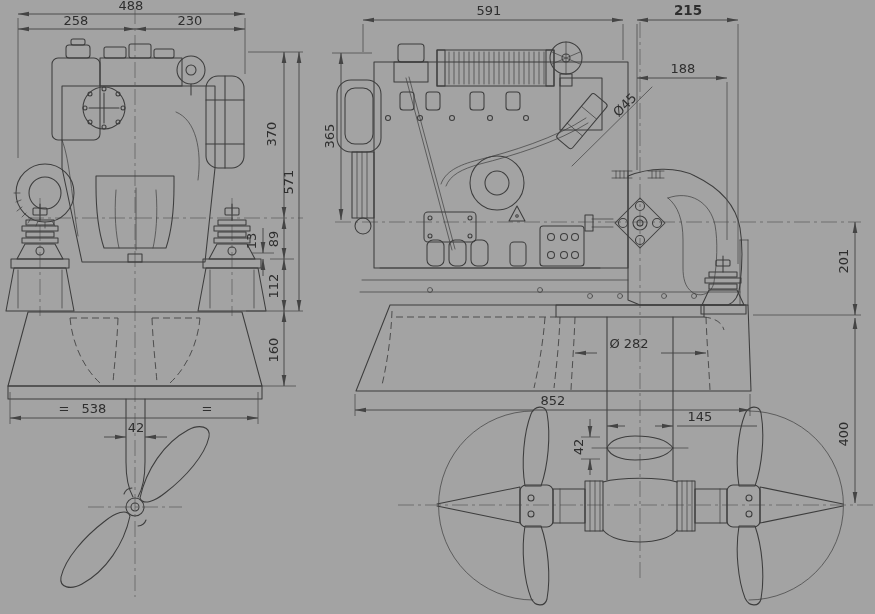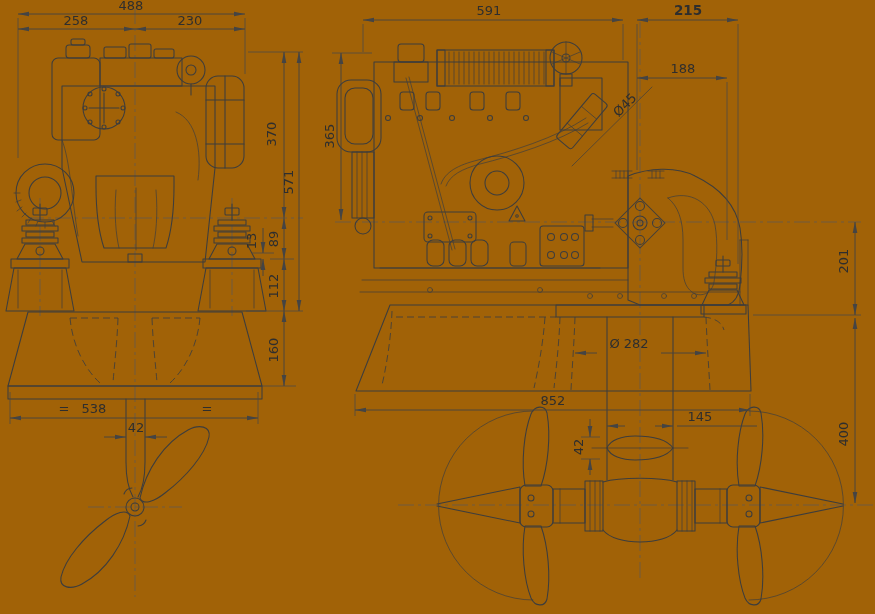--- a/index.html
+++ b/index.html
@@ -1,16 +1,16 @@
 <!DOCTYPE html>
 <html><head>
 <meta charset="utf-8">
 <style>
   html,body{margin:0;padding:0;background:#fff;}
-  #stage{position:relative;width:875px;height:614px;background:#a16207;overflow:hidden;}
+  #stage{position:relative;width:875px;height:614px;background:#a3a3a3;overflow:hidden;}
   svg{position:absolute;top:0;left:0;}
   .art{fill:none;stroke:#3d3d3d;stroke-width:1.05;stroke-linejoin:round;stroke-linecap:round;}
   .thin{fill:none;stroke:#3d3d3d;stroke-width:.7;}
   .dim{stroke:#444;stroke-width:.9;fill:none;}
   .ext{stroke:#4a4a4a;stroke-width:.75;fill:none;}
   .cl{stroke:#5a5a5a;stroke-width:.7;stroke-dasharray:16 4 3 4;fill:none;}
   .hid{stroke:#3d3d3d;stroke-width:.85;stroke-dasharray:7 4;fill:none;}
   .lbl{font-family:"DejaVu Sans",sans-serif;font-size:13px;fill:#2e2e2e;text-anchor:middle;}
   .lblb{font-weight:700;font-size:13.5px;}
   .mk{fill:#444;stroke:none;}

